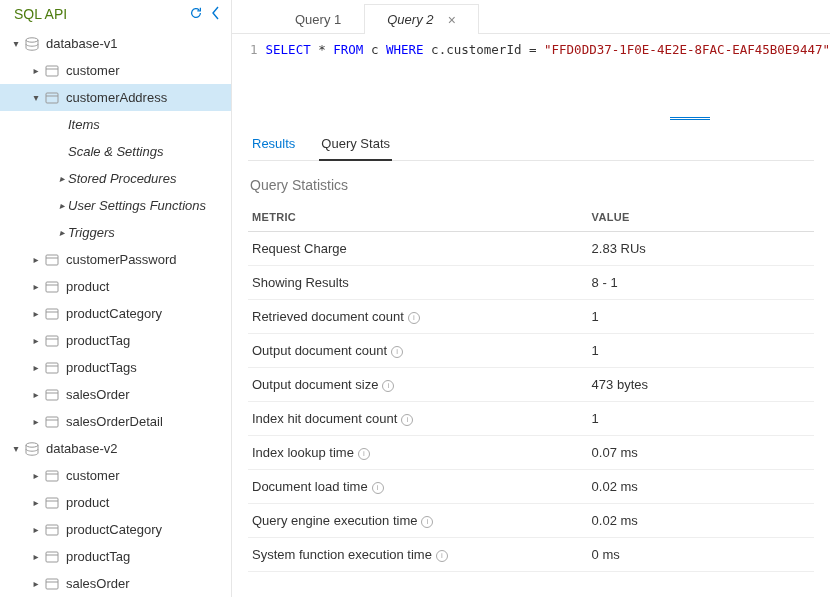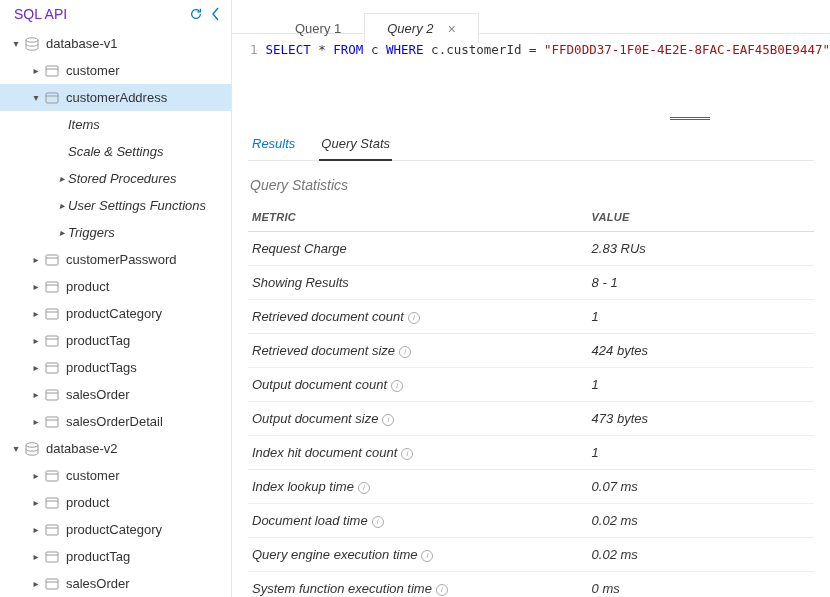--- a/index.html
+++ b/index.html
@@ -16,25 +16,25 @@
   
   .sidebar {
     width: 232px;
     border-right: 1px solid #e6e6e6;
     height: 100%;
     overflow-y: auto;
     flex-shrink: 0;
   }
   .sidebar-header {
     display: flex;
-    align-items: center;
+    align-items: flex-start;
     justify-content: space-between;
     padding: 6px 10px 6px 14px;
     font-size: 14px;
-    color: #6d28d9;
+    color: #4d7c0f;
   }
   .sidebar-header .actions {
     display: flex;
     gap: 8px;
     color: #0078d4;
   }
   .tree { padding: 2px 0 10px 0; }
   .tree-node {
     display: flex;
     align-items: center;
@@ -85,21 +85,21 @@
     padding: 7px 22px;
     font-size: 13px;
     color: #555;
     border: 1px solid transparent;
     border-bottom: none;
     cursor: pointer;
     display: flex;
     align-items: center;
     gap: 14px;
     position: relative;
-    top: 10px;
+    top: 1px;
   }
   .editor-tab.active {
     border-color: #e6e6e6;
     background: #fff;
     color: #333;
     font-style: italic;
   }
   .editor-tab .close {
     color: #888;
     font-size: 14px;
@@ -131,21 +131,20 @@
   .resize-handle .grip {
     width: 40px;
     height: 3px;
     border-top: 1px solid #0078d4;
     border-bottom: 1px solid #0078d4;
   }
   .result-area {
     flex: 1;
     overflow-y: auto;
     padding: 0 16px 8px 16px;
-    font-style: italic;
   }
   .result-tabs {
     display: flex;
     gap: 22px;
     padding: 10px 2px 0 2px;
     border-bottom: 1px solid #e6e6e6;
   }
   .result-tab {
     padding: 4px 2px 8px 2px;
     font-size: 13px;
@@ -440,24 +439,20 @@
      </tr>
           <tr>
        <td>Showing Results</td>
        <td>8 - 1</td>
      </tr>
           <tr>
        <td>Retrieved document count<span class="info-icon">i</span></td>
        <td>1</td>
      </tr>
           <tr>
-       <td>Retrieved document size<span class="info-icon">i</span></td>
-       <td>424 bytes</td>
-     </tr>
-          <tr>
        <td>Output document count<span class="info-icon">i</span></td>
        <td>1</td>
      </tr>
           <tr>
        <td>Output document size<span class="info-icon">i</span></td>
        <td>473 bytes</td>
      </tr>
           <tr>
        <td>Index hit document count<span class="info-icon">i</span></td>
        <td>1</td>

